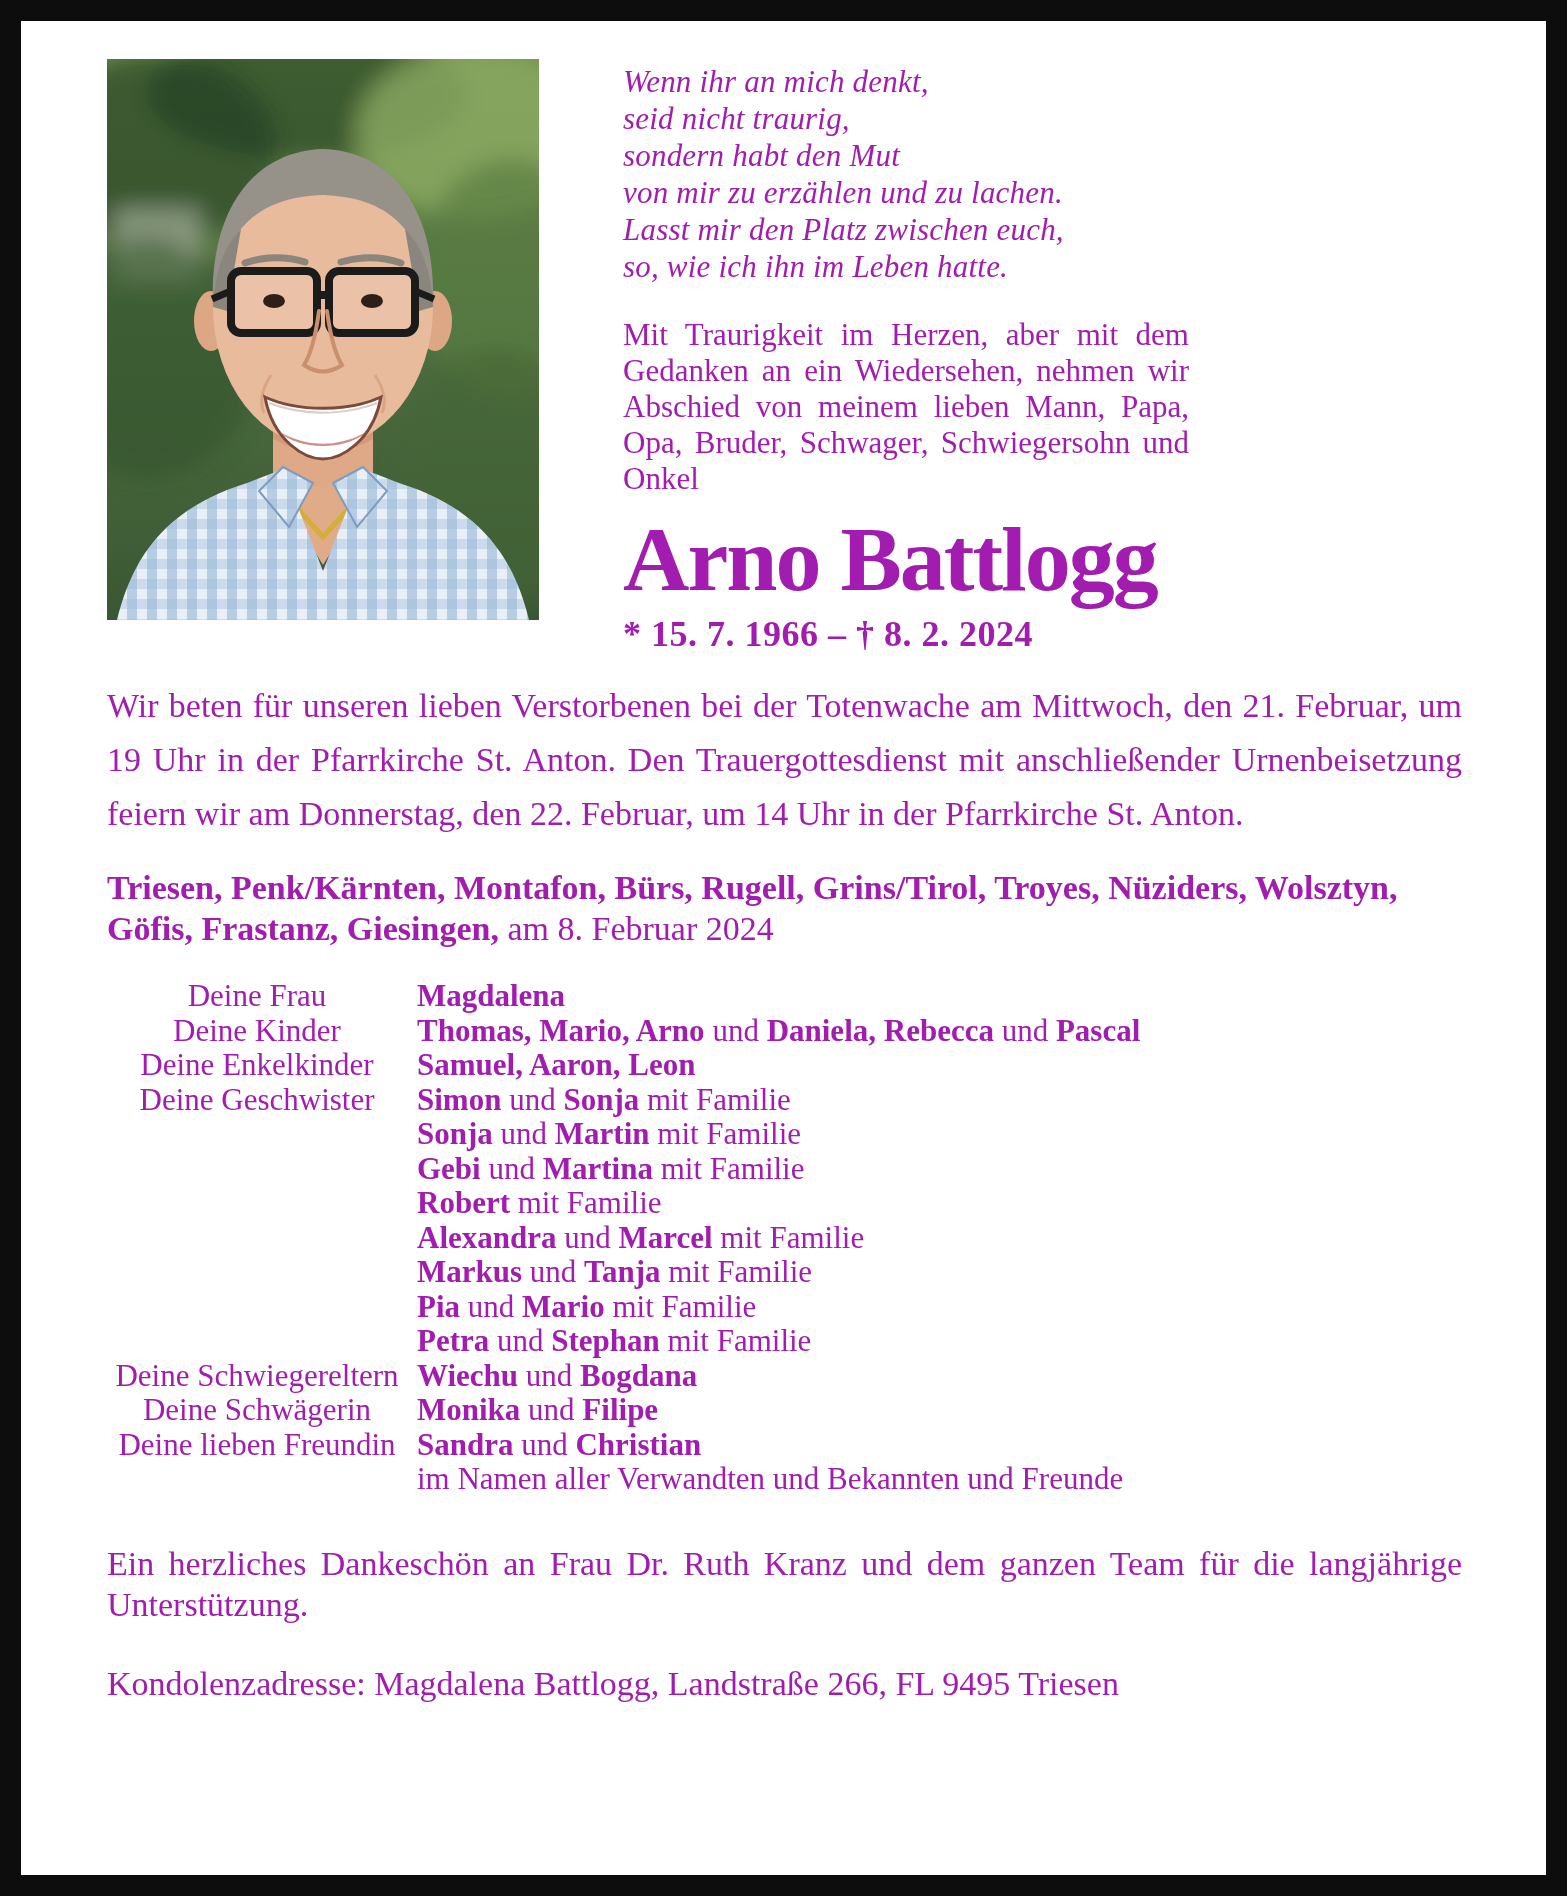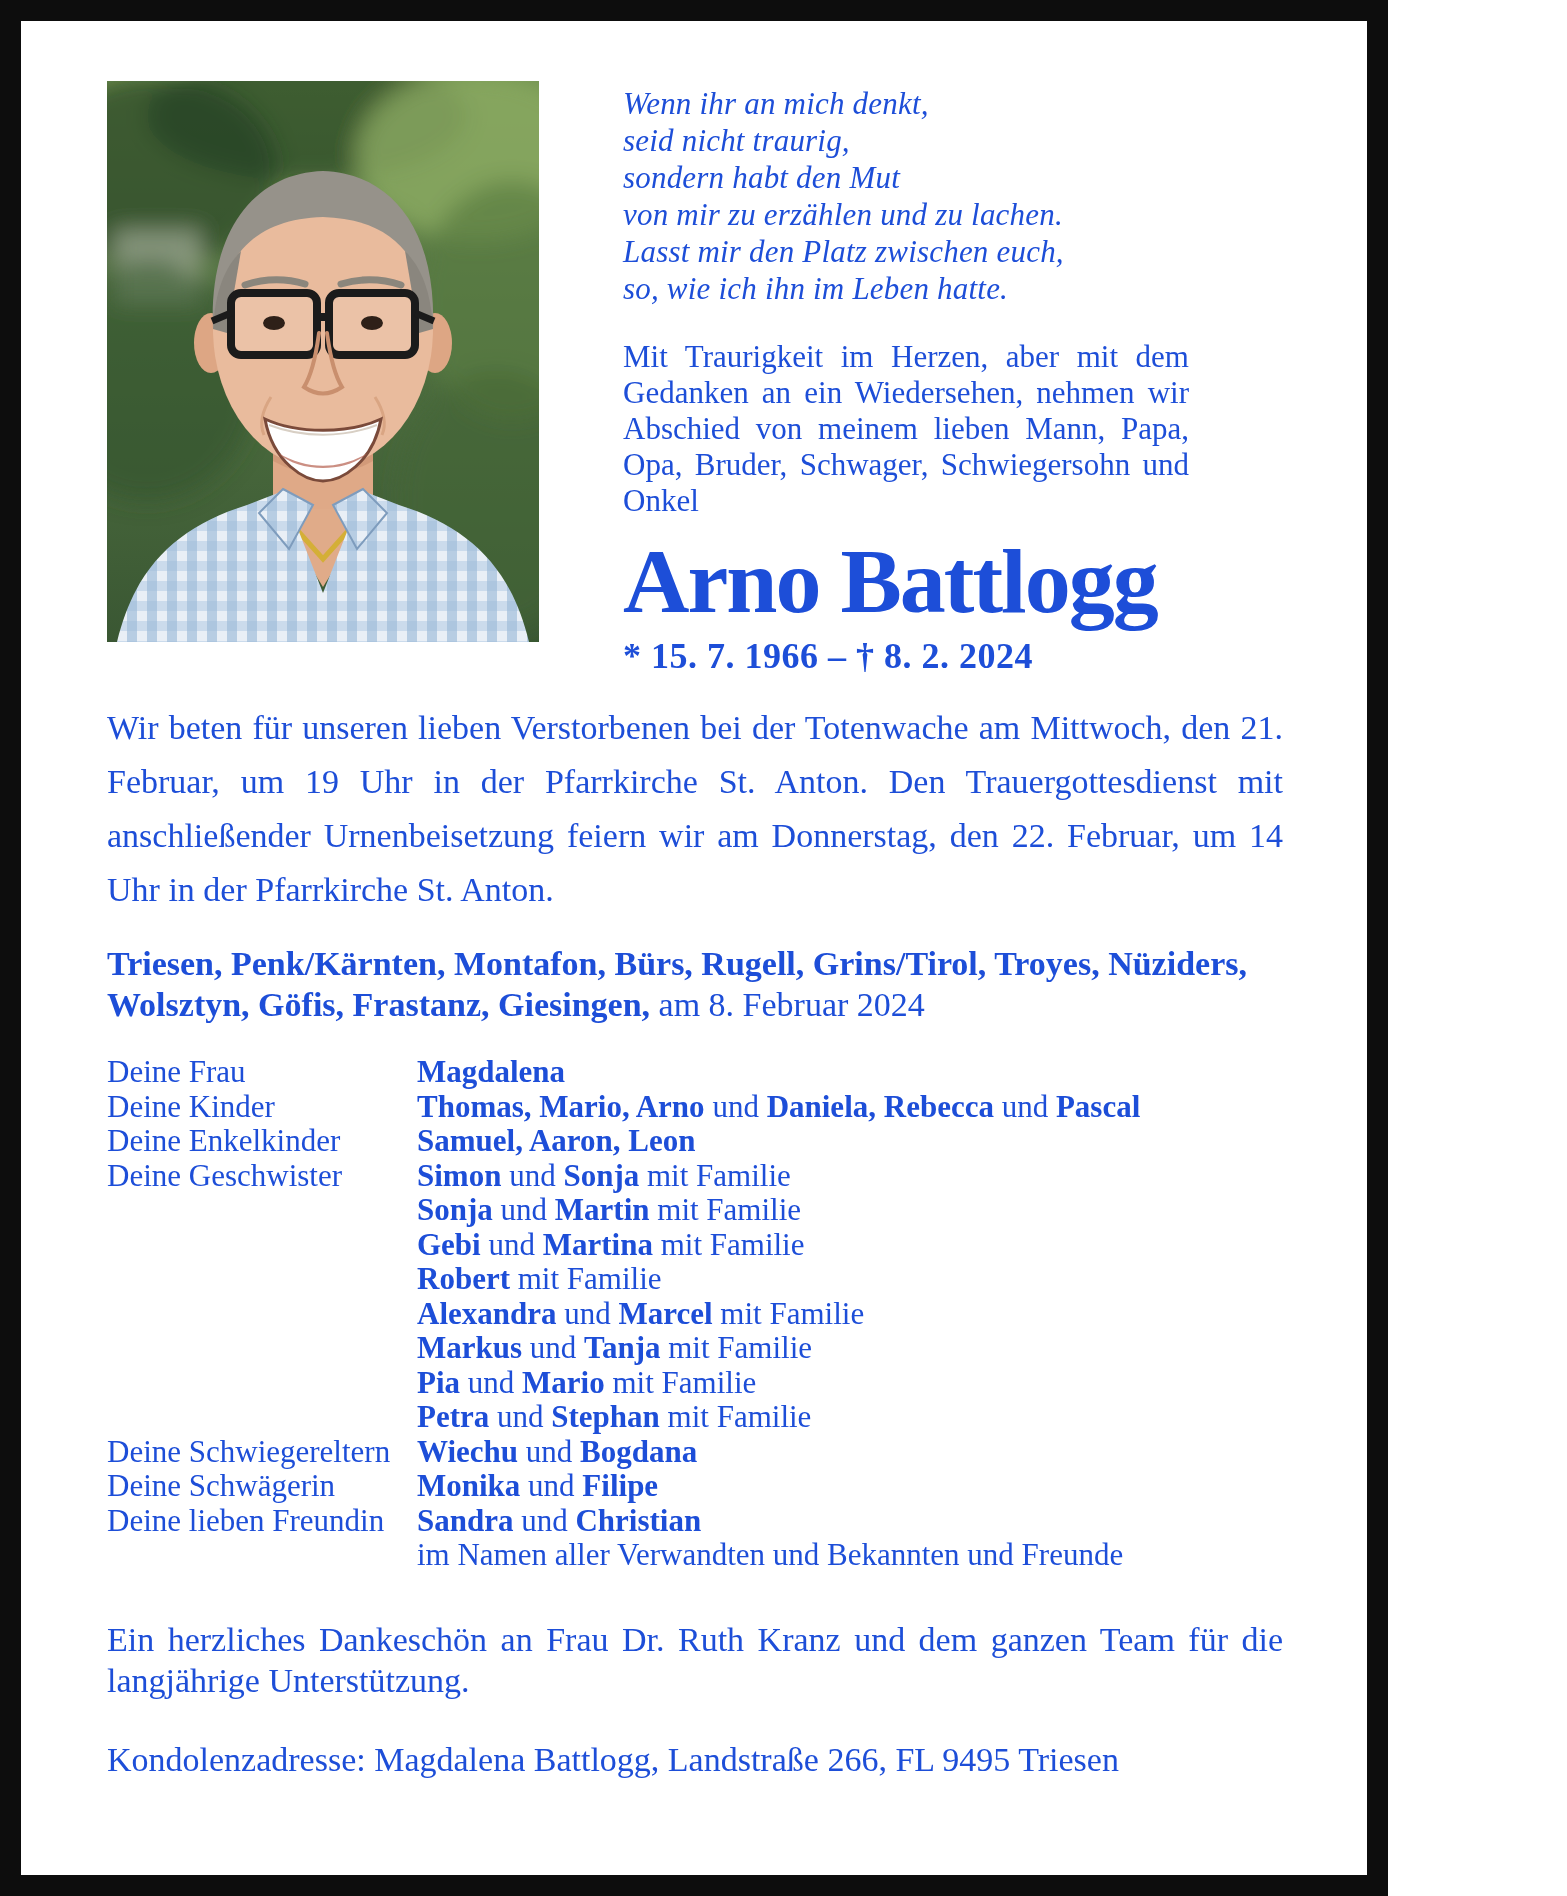--- a/index.html
+++ b/index.html
@@ -1,25 +1,25 @@
 <!DOCTYPE html>
 <html lang="de"><head>
 <meta charset="utf-8">
 <style>
   html, body { margin: 0; padding: 0; background: #ffffff; }
   .page {
     position: relative;
-    width: 1388px;
+    width: 1567px;
     height: 1896px;
     box-sizing: border-box;
     border: 21px solid #0d0d0d;
     background: #ffffff;
-    padding: 60px 84px 0 86px;
+    padding: 38px 84px 0 86px;
     font-family: "Liberation Serif", "DejaVu Serif", serif;
-    color: #1d4ed8;
+    color: #a21caf;
     overflow: hidden;
   }
   .top { display: flex; align-items: flex-start; }
   .photo-wrap {
     width: 432px; height: 561px;
     flex: 0 0 auto;
     margin-right: 84px;
     overflow: hidden;
     background: #4f7040;
   }
@@ -68,21 +68,21 @@
   .b { font-weight: bold; }
   .family {
     margin-top: 30px;
     font-size: 31px;
     line-height: 34.5px;
   }
   .fam-row { display: flex; align-items: baseline; }
   .fam-label {
     flex: 0 0 auto;
     min-width: 300px;
-    text-align: left;
+    text-align: center;
     white-space: nowrap;
   }
   .fam-val { padding-left: 10px; }
   .thanks {
     margin: 46px 0 0;
     font-size: 34px;
     line-height: 41px;
     text-align: justify;
   }
   .condolence {

